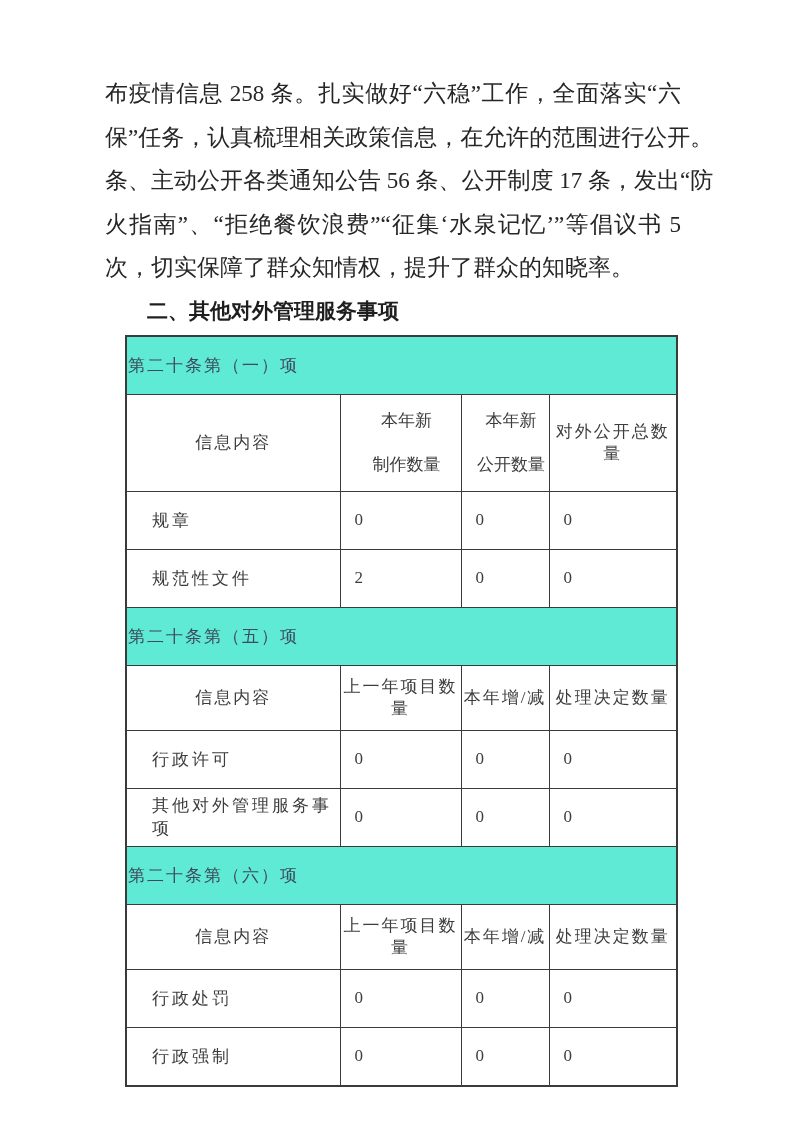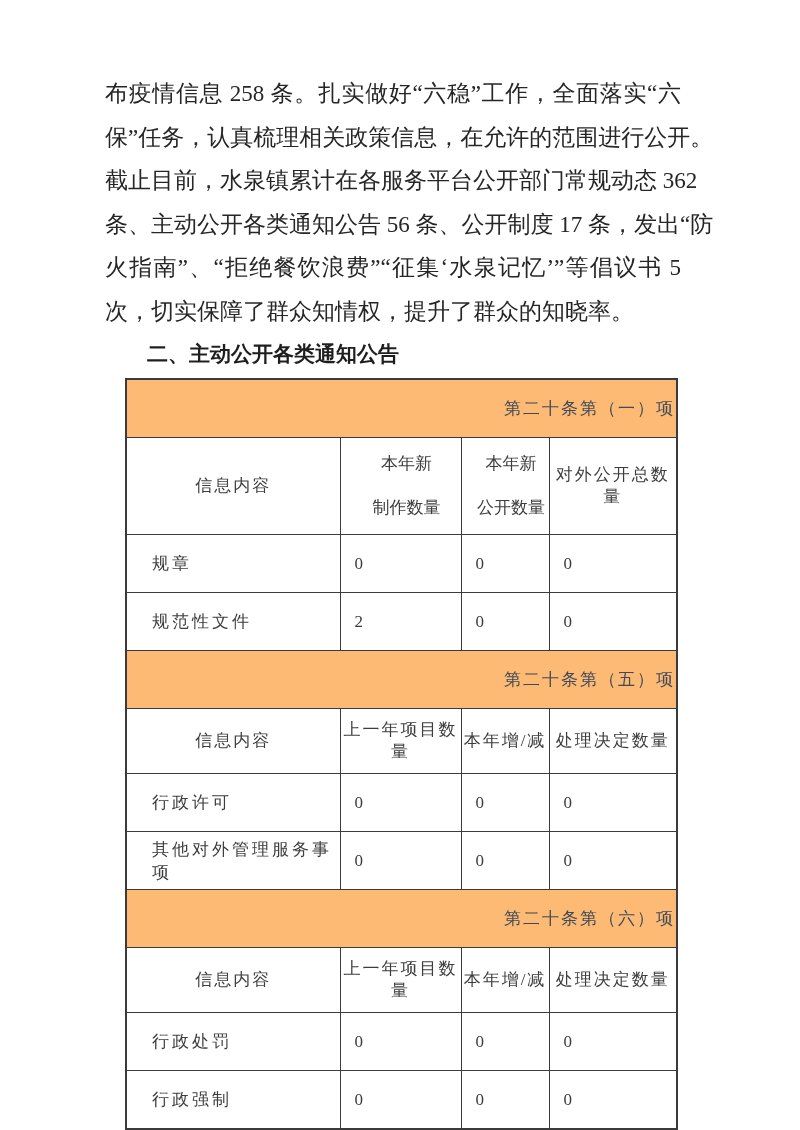--- a/index.html
+++ b/index.html
@@ -57,49 +57,48 @@
   table.disclosure td {
     border: 1px solid #3b3b3b;
     vertical-align: middle;
     overflow: hidden;
   }
   table.disclosure {
     border: 2px solid #3b3b3b;
   }
   tr.r-band td {
     height: 55px;
-    background: #fdba74;
-    text-align: right;
+    background: #5eead4;
+    text-align: left;
     letter-spacing: 2px;
     color: #3f4a5a;
   }
   tr.r-head1 td { height: 94px; text-align: center; }
   tr.r-head  td { height: 62px; text-align: center; }
   tr.r-data  td { height: 55px; }
   td.label-cell { padding-left: 25px; text-align: left; letter-spacing: 3px; }
   td.value-cell { padding-left: 14px; text-align: left; }
   .hline { display: block; line-height: 44px; padding-left: 12px; }
   .single { line-height: 22px; letter-spacing: 2px; }
 </style>
 </head>
 <body>
 
 <div class="page">
   <div class="content">
 
     <div>
       <div class="para-line">布疫情信息 258 条。扎实做好“六稳”工作，全面落实“六</div>
       <div class="para-line">保”任务，认真梳理相关政策信息，在允许的范围进行公开。</div>
-      <div class="para-line">截止目前，水泉镇累计在各服务平台公开部门常规动态 362</div>
       <div class="para-line">条、主动公开各类通知公告 56 条、公开制度 17 条，发出“防</div>
       <div class="para-line">火指南”、“拒绝餐饮浪费”“征集‘水泉记忆’”等倡议书 5</div>
       <div class="para-line last">次，切实保障了群众知情权，提升了群众的知晓率。</div>
     </div>
 
-    <div class="section-heading">二、主动公开各类通知公告</div>
+    <div class="section-heading">二、其他对外管理服务事项</div>
 
     <table class="disclosure">
       <colgroup>
         <col style="width:214px">
         <col style="width:121px">
         <col style="width:88px">
         <col style="width:128px">
       </colgroup>
       <tbody>
 

